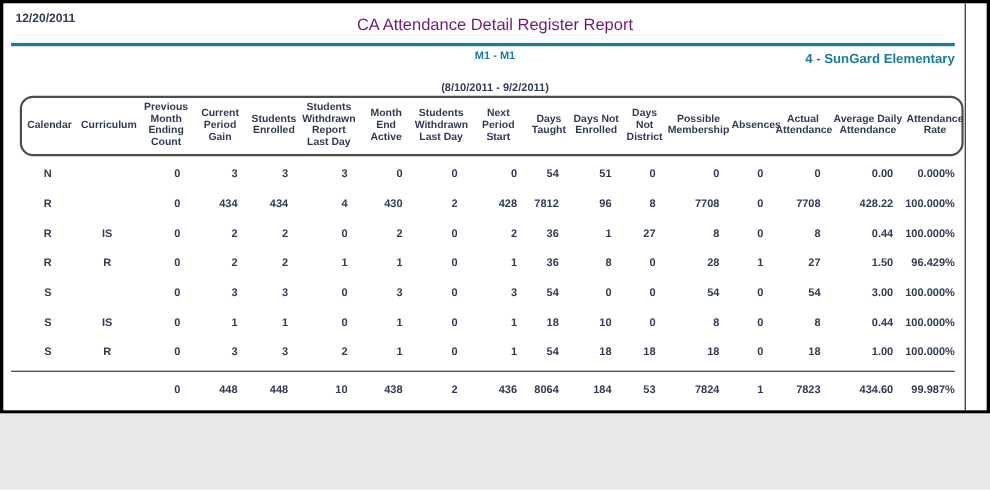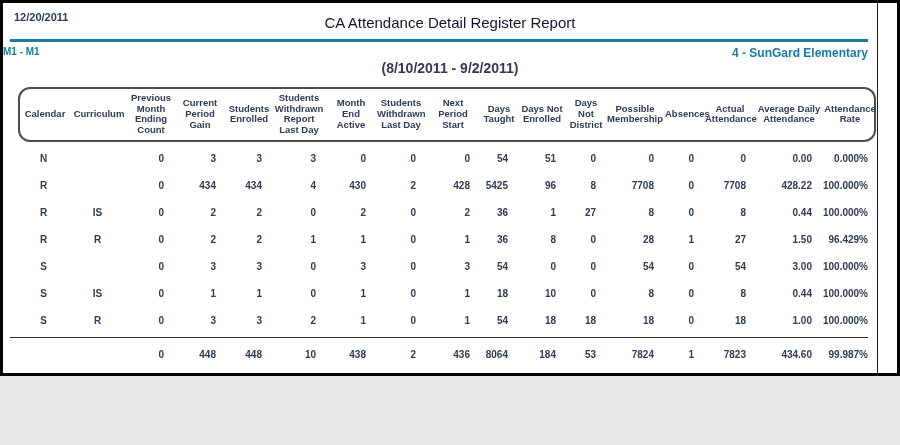--- a/index.html
+++ b/index.html
@@ -3,25 +3,25 @@
 <meta charset="utf-8">
 <style>
   html,body{margin:0;padding:0;background:#e8e8e8;}
   .page{
     width:900px;height:376px;box-sizing:border-box;
     border:3px solid #000;background:#fff;position:relative;
     font-family:"Liberation Sans",sans-serif;color:#2f3b55;overflow:hidden;
   }
   .edge-line{position:absolute;top:0;bottom:0;right:19px;width:1px;background:#1c1c1c;}
   .report-date{position:absolute;top:8px;left:11px;font-size:11px;font-weight:bold;}
-  .report-title{text-align:center;margin-top:11px;font-size:15px;font-weight:400;color:#0f172a;}
+  .report-title{text-align:center;margin-top:11px;font-size:15px;font-weight:400;color:#701a75;}
   .teal-rule{height:3px;background:#1b7a9e;width:858px;margin:8px 0 0 7px;}
   .sub-header{position:relative;height:34px;margin-top:4px;}
-  .period{font-size:10px;font-weight:bold;color:#1b7a9e;}
-  .range{text-align:center;font-size:14px;font-weight:bold;margin-top:3px;color:#2f3b55;}
+  .period{text-align:center;font-size:10px;font-weight:bold;color:#1b7a9e;}
+  .range{text-align:center;font-size:10px;font-weight:bold;margin-top:18px;color:#2f3b55;}
   .building-name{position:absolute;top:0;right:29px;font-size:12px;font-weight:bold;color:#1b7a9e;}
 
   .header-box{
     margin:7px 0 0 15px;width:858px;box-sizing:border-box;
     border:2px solid #4d4d4d;border-radius:12px;padding:3px 0;background:#fff;
   }
   table.report{border-collapse:collapse;table-layout:fixed;width:858px;}
   .header-box table.report{width:852px;margin:0 auto;}
   th{font-size:9.5px;font-weight:bold;vertical-align:middle;
      padding:1px 1px;line-height:1.12;color:#2f3b55;}
@@ -148,21 +148,21 @@
         <tr>
           <td>R</td>
           <td></td>
           <td>0</td>
           <td>434</td>
           <td>434</td>
           <td>4</td>
           <td>430</td>
           <td>2</td>
           <td>428</td>
-          <td>5425</td>
+          <td>7812</td>
           <td>96</td>
           <td>8</td>
           <td>7708</td>
           <td>0</td>
           <td>7708</td>
           <td>428.22</td>
           <td>100.000%</td>
         </tr>
         <tr>
           <td>R</td>

